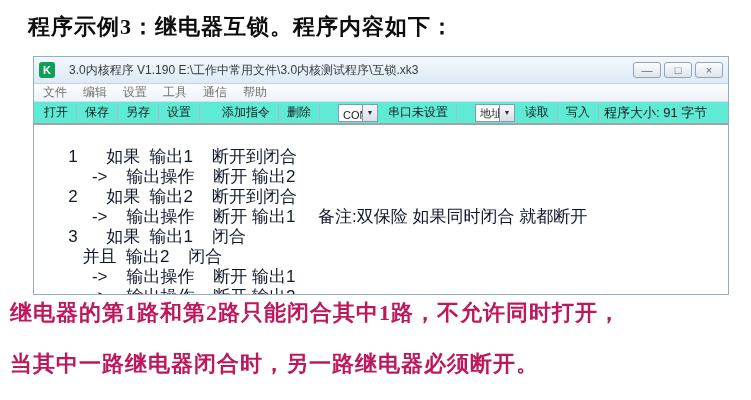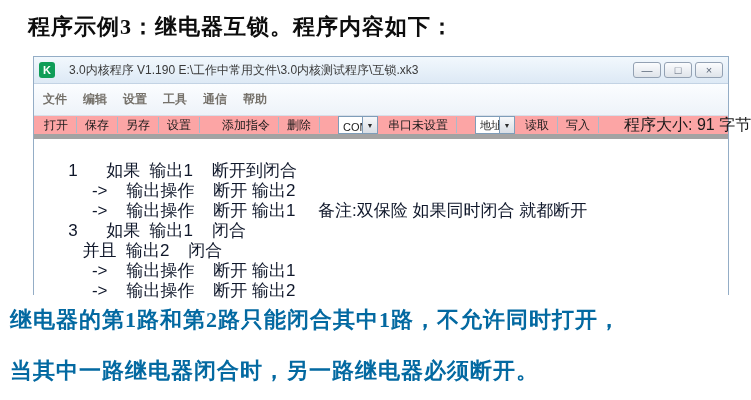--- a/index.html
+++ b/index.html
@@ -7,23 +7,23 @@
   body { position:relative; font-family:"Liberation Sans", sans-serif; }
 
   
   .doc-heading {
     position:absolute; left:28px; top:12px;
     font-family:"Liberation Serif", serif;
     font-size:22px; font-weight:bold; color:#0d0d0d; letter-spacing:1px;
     white-space:nowrap;
     text-align:center;
   }
-  .doc-footer { position:absolute; left:10px; top:305px;
+  .doc-footer { position:absolute; left:10px; top:298px;
     font-family:"Liberation Serif", serif; font-size:22px; font-weight:bold;
-    color:#0369a1; letter-spacing:1px; }
+    color:#be185d; letter-spacing:1px; }
   .doc-footer .fline { white-space:nowrap; }
   .doc-footer .fline + .fline { margin-top:21px; }
 
   
   .app-window {
     position:absolute; left:33px; top:56px; width:696px; height:239px;
     border:1px solid #94adc6;
     box-shadow: inset 0 0 0 1px #e7eff8;
     background:#ffffff;
   }
@@ -47,50 +47,50 @@
   .win-btn {
     width:28px; height:16px; margin-left:3px;
     background:linear-gradient(#fbfcfe, #dfe4ea);
     border:1px solid #93a1b3; border-radius:3px;
     display:flex; align-items:center; justify-content:center;
     font-size:11px; line-height:1; color:#5a6678; cursor:default;
   }
 
   
   .menubar {
-    height:32px; display:flex; align-items:center; gap:16px; padding:0 9px;
+    height:18px; display:flex; align-items:center; gap:16px; padding:0 9px;
     background:linear-gradient(#fbfdff, #eef3f9);
     border-bottom:1px solid #d7dfe9;
-    font-size:12px; color:#75716a;font-weight:bold;
+    font-size:12px; color:#75716a;
   }
   .menu-item { white-space:nowrap; }
 
   
   .toolbar {
     height:23px; display:flex; align-items:center; padding:0 3px;
-    background:#fca5a5; border-bottom:5px solid #a3a3a3;
+    background:#5eead4; border-bottom:2px solid #a3a3a3;
     font-size:12px; color:#1a1a1a;
   }
   .tbtn { padding:2px 7px; white-space:nowrap; }
   .sep { width:1px; height:16px; background:#aab9c9; margin:0 1px; flex:0 0 auto; }
   .gap { width:14px; flex:0 0 auto; }
   .combo {
     display:flex; align-items:flex-end; height:18px; width:40px;
     border:1px solid #7f9db9; background:#ffffff; margin:0 3px;
     font-size:11px; padding-left:4px; flex:0 0 auto;
   }
   .combo .combo-value { flex:1 1 auto; white-space:nowrap; overflow:hidden; }
   .combo .combo-arrow {
     width:15px; height:16px; flex:0 0 auto;
     background:linear-gradient(#f7f8fa, #d9dee5);
     border-left:1px solid #7f9db9;
     display:flex; align-items:center; justify-content:center;
     font-size:7px; color:#2c2c2c;
   }
-  .size-label { margin-left:24px; white-space:nowrap; font-size:16px; color:#1a1a1a; }
+  .size-label { margin-left:4px; white-space:nowrap; font-size:13px; color:#1a1a1a; }
 
   
   .program-area {
     position:relative; height:169px; background:#ffffff;
     padding:2px 0 0 6px; overflow:hidden;
     font-size:17px; line-height:20px; color:#0f172a;
   }
   .prow { position:relative; height:20px; white-space:pre; }
   .prow .ptext { white-space:pre; }
   .prow .premark { position:absolute; left:278px; top:0; white-space:pre; }
@@ -163,20 +163,24 @@
   <div class="program-area">
     <div class="prow">
       <span class="ptext">1      如果  输出1    断开到闭合</span>
       <span class="premark"></span>
     </div>
     <div class="prow">
       <span class="ptext">     -&gt;    输出操作    断开 输出2</span>
       <span class="premark"></span>
     </div>
     <div class="prow">
+      <span class="ptext">2      如果  输出2    断开到闭合</span>
+      <span class="premark"></span>
+    </div>
+    <div class="prow">
       <span class="ptext">     -&gt;    输出操作    断开 输出1</span>
       <span class="premark"></span>
     </div>
     <div class="prow">
       <span class="ptext">3      如果  输出1    闭合</span>
       <span class="premark">备注:双保险 如果同时闭合 就都断开</span>
     </div>
     <div class="prow">
       <span class="ptext">   并且  输出2    闭合</span>
       <span class="premark"></span>

